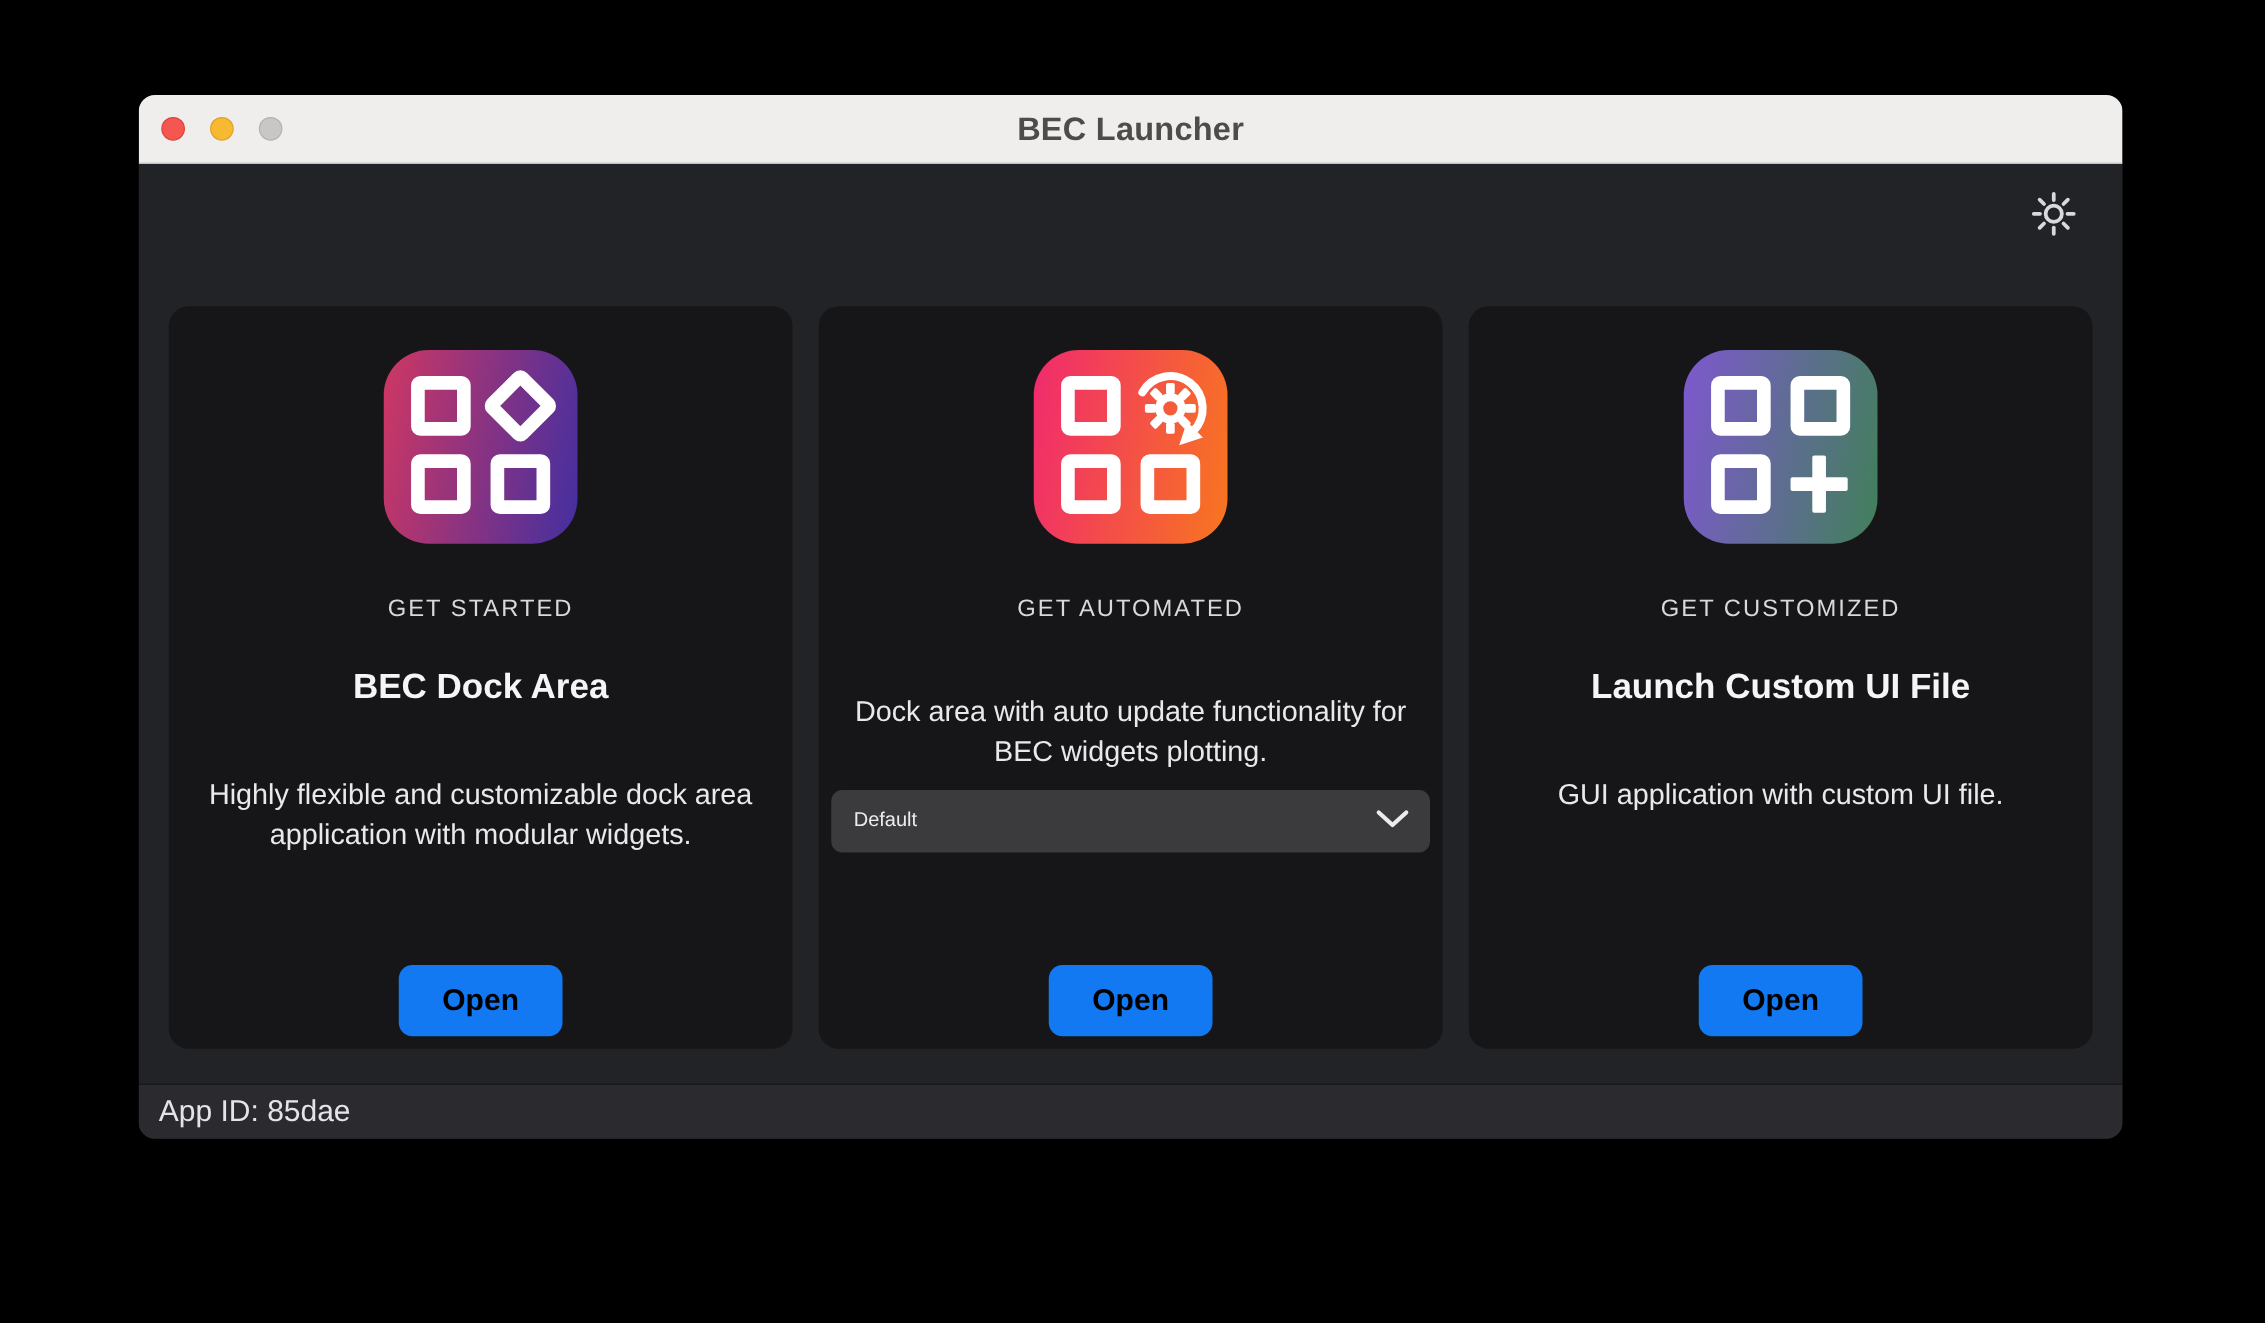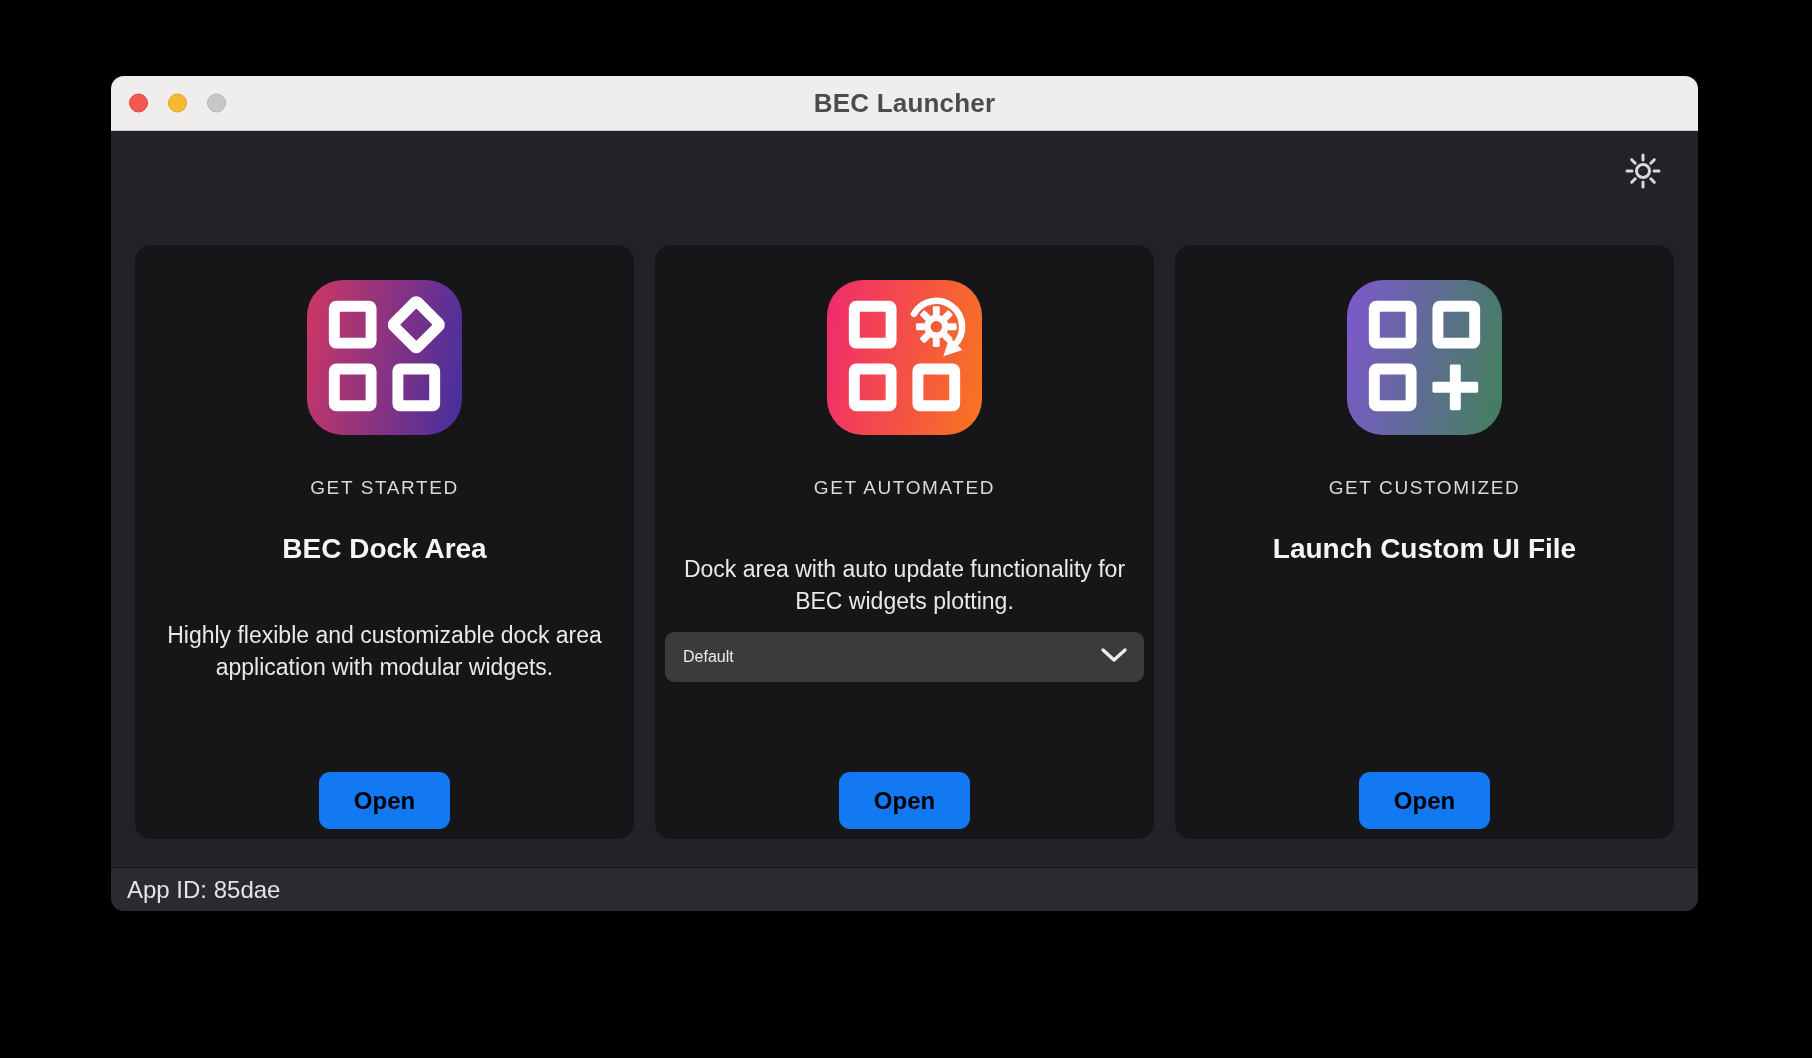--- a/index.html
+++ b/index.html
@@ -217,20 +217,21 @@
                 <rect x="27.5" y="89.5" width="37" height="37" rx="2"></rect>
               </g>
               <g fill="#ffffff">
                 <rect x="86" y="102.5" width="46" height="11" rx="1.5"></rect>
                 <rect x="103.5" y="85" width="11" height="46" rx="1.5"></rect>
               </g>
             </svg>
           </div>
           <div class="card-eyebrow">GET CUSTOMIZED</div>
           <div class="card-title">Launch Custom UI File</div>
+          <div class="card-desc">GUI application with custom UI file.</div>
           <button class="open-btn">Open</button>
         </div>
 
       </div>
     </div>
 
     <div class="statusbar">
       <span class="statusbar-text">App ID: 85dae</span>
     </div>
 

